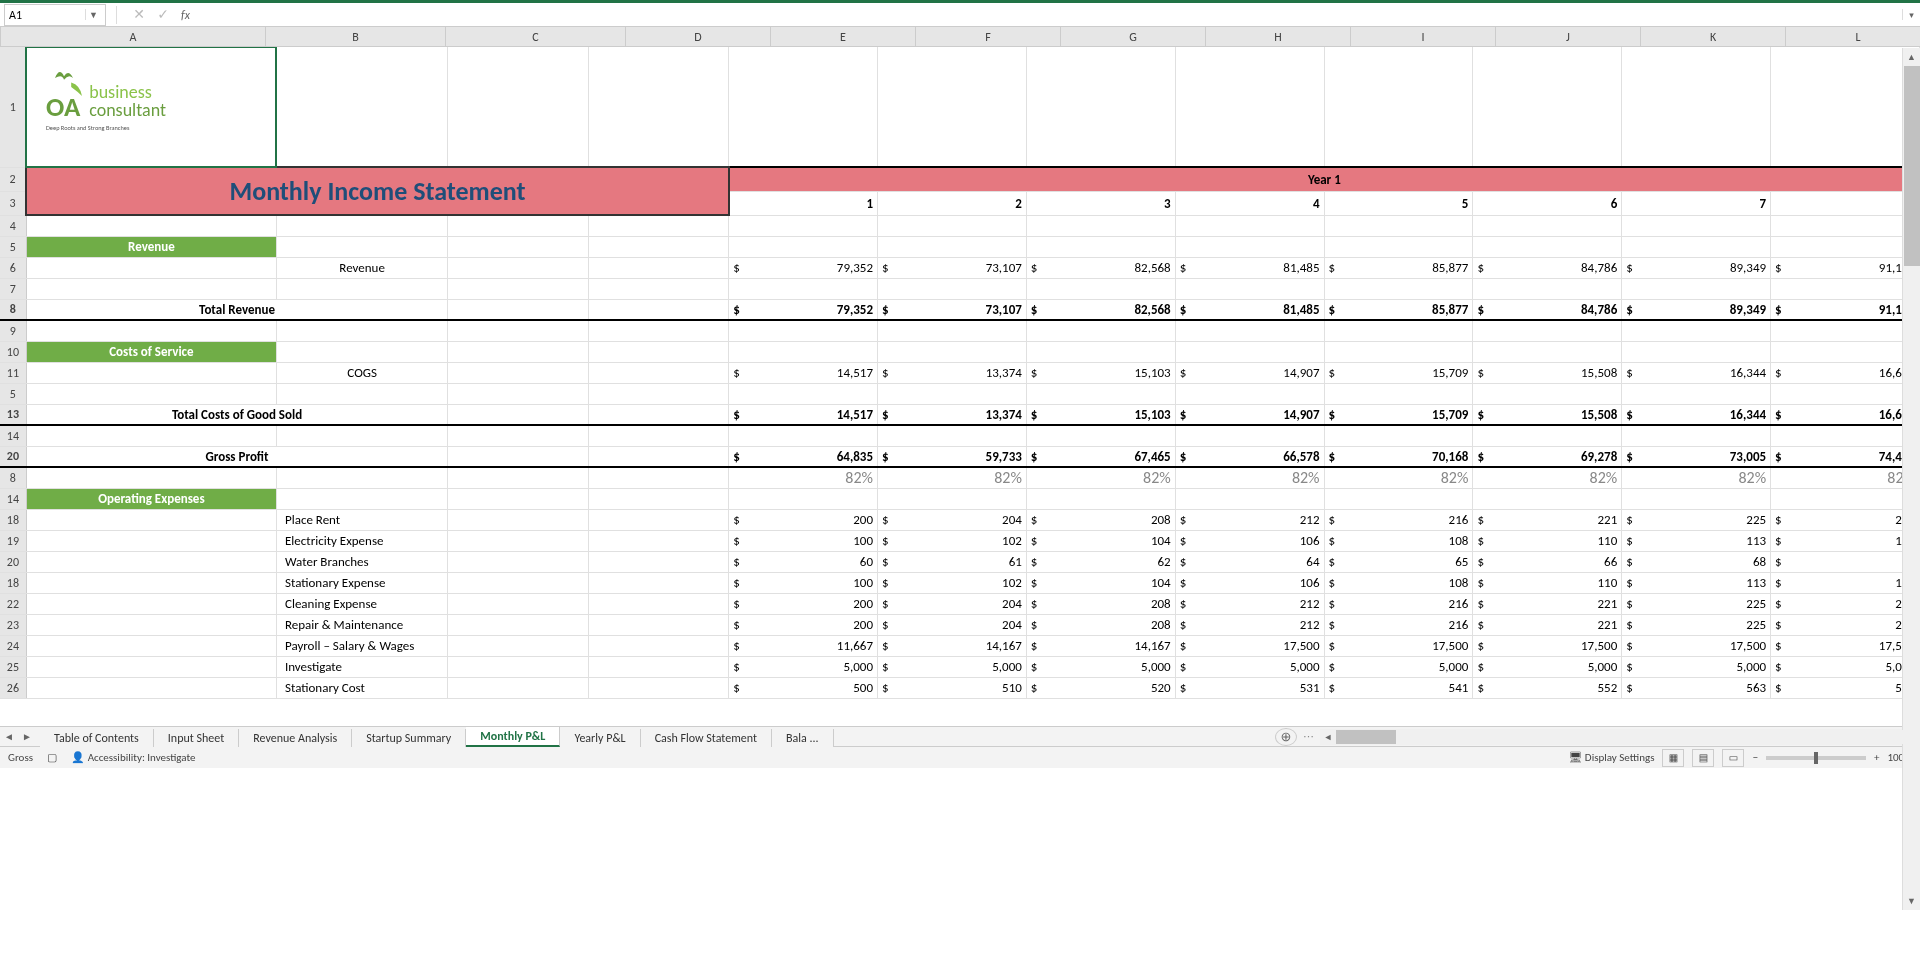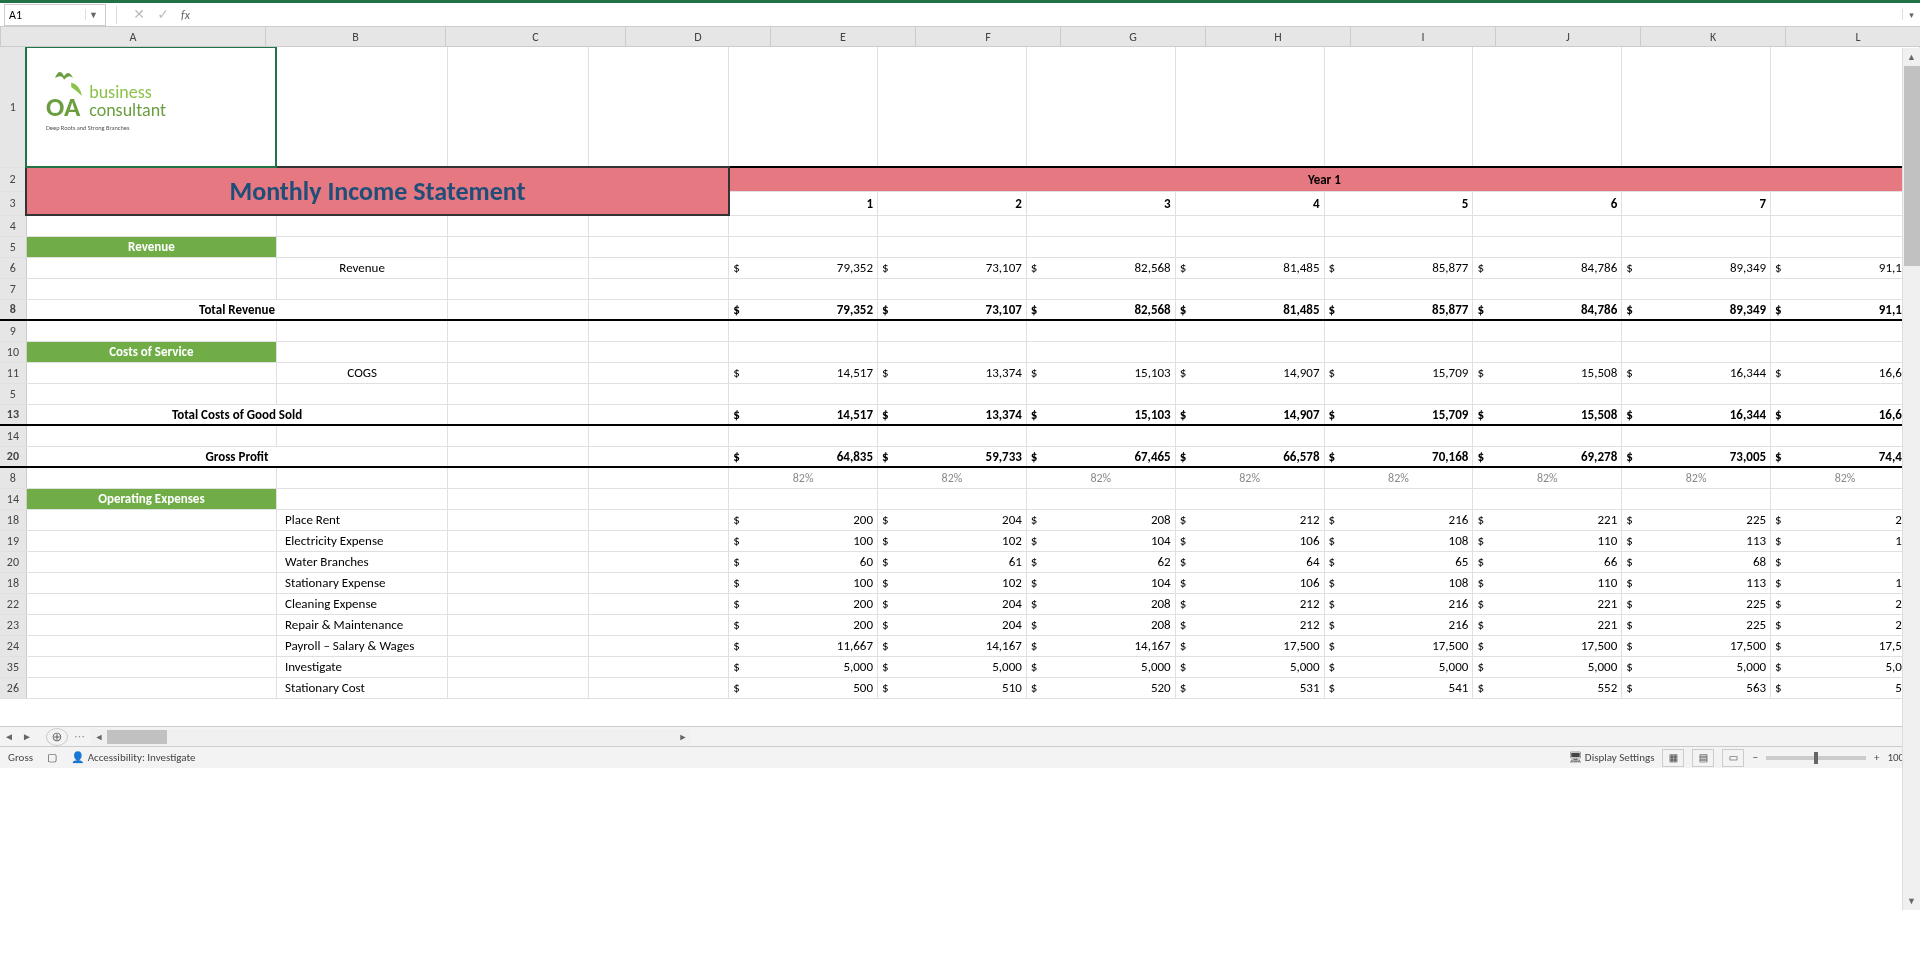--- a/index.html
+++ b/index.html
@@ -26,21 +26,21 @@
   .title-row td.titlecell { background: #e57880; color: #1f4e79; font-size: 26px; font-weight: bold; text-align: center; border: 2px solid #333; height: 48px; }
   .year-hdr { background: #e57880; font-size: 17px; font-weight: bold; text-align: center; border-top: 2px solid #000; }
   .month-hdr { font-weight: bold; text-align: right; font-size: 14px; border-bottom: 2px solid #000; }
   .section-hdr { background: #70ad47; color: #fff; font-weight: bold; text-align: center; border: 1px solid #000; }
   .row-label { text-align: center; }
   .row-label-left { text-align: left; padding-left: 8px !important; }
   .numcell { text-align: right; position: relative; }
   .numcell .ds { position: absolute; left: 4px; }
   .total-row td { font-weight: bold; border-top: 1px solid #000; border-bottom: 2px solid #000; }
   .gp-row td { font-weight: bold; border-top: 1px solid #000; border-bottom: 2px solid #000; }
-  .pct-row td { color: #888; font-size: 12px; text-align: center; }
+  .pct-row td { color: #888; font-size: 16px; text-align: right; }
   .vscroll { position: absolute; right: 0; top: 48px; width: 18px; bottom: 56px; background: #f0f0f0; border-left: 1px solid #ddd; }
   .vscroll .arrow { height: 18px; text-align: center; font-size: 9px; color: #666; background: #f0f0f0; line-height: 18px; cursor: pointer; }
   .vscroll .thumb { background: #c1c1c1; width: 16px; margin: 0 1px; height: 200px; cursor: pointer; }
   .hscroll-area { height: 20px; display: flex; align-items: center; border-top: 1px solid #ccc; background: #f3f3f3; }
   .tab-nav { width: 40px; display: flex; }
   .tab-nav span { width: 18px; text-align: center; font-size: 10px; color: #666; cursor: pointer; }
   .tabs { display: flex; flex: 1; align-items: flex-end; height: 20px; }
   .tab { padding: 2px 14px; border-right: 1px solid #ccc; background: #f3f3f3; font-size: 12px; color: #333; cursor: pointer; white-space: nowrap; }
   .tab.active { background: #fff; border-bottom: 2px solid #217346; color: #217346; font-weight: bold; }
   .tab-add { width: 22px; text-align: center; color: #666; cursor: pointer; font-size: 13px; border: 1px solid #ccc; border-radius: 50%; line-height: 16px; margin: 0 6px; }
@@ -441,21 +441,21 @@
           <td class="numcell" style="width:145px;"><span class="ds">$</span>11,667</td>
           <td class="numcell" style="width:145px;"><span class="ds">$</span>14,167</td>
           <td class="numcell" style="width:145px;"><span class="ds">$</span>14,167</td>
           <td class="numcell" style="width:145px;"><span class="ds">$</span>17,500</td>
           <td class="numcell" style="width:145px;"><span class="ds">$</span>17,500</td>
           <td class="numcell" style="width:145px;"><span class="ds">$</span>17,500</td>
           <td class="numcell" style="width:145px;"><span class="ds">$</span>17,500</td>
           <td class="numcell" style="width:145px;"><span class="ds">$</span>17,500</td>
         </tr>
         <tr>
-          <td class="rownum">35</td>
+          <td class="rownum">25</td>
           <td style="width:265px" class=""></td>
           <td style="width:180px" class="row-label-left">Investigate</td>
           <td style="width:145px" class=""></td>
           <td style="width:145px" class=""></td>
           <td class="numcell" style="width:145px;"><span class="ds">$</span>5,000</td>
           <td class="numcell" style="width:145px;"><span class="ds">$</span>5,000</td>
           <td class="numcell" style="width:145px;"><span class="ds">$</span>5,000</td>
           <td class="numcell" style="width:145px;"><span class="ds">$</span>5,000</td>
           <td class="numcell" style="width:145px;"><span class="ds">$</span>5,000</td>
           <td class="numcell" style="width:145px;"><span class="ds">$</span>5,000</td>
@@ -486,20 +486,30 @@
   <div class="thumb"></div>
   <div class="scroll-gap"></div>
   <div class="arrow" style="position:absolute;bottom:0;width:100%;">▼</div>
 </div>
 
 <div class="hscroll-area">
   <div class="tab-nav">
     <span>◄</span>
     <span>►</span>
   </div>
+  <div class="tabs" id="tabs">
+      <div class="tab">Table of Contents</div>
+      <div class="tab">Input Sheet</div>
+      <div class="tab">Revenue Analysis</div>
+      <div class="tab">Startup Summary</div>
+      <div class="tab active">Monthly P&amp;L</div>
+      <div class="tab">Yearly P&amp;L</div>
+      <div class="tab">Cash Flow Statement</div>
+      <div class="tab">Bala ...</div>
+    </div>
   <span class="tab-add">⊕</span>
   <span style="color:#888;font-size:11px;margin-right:6px;">⋯</span>
   <div class="hscroll-bar">
     <span class="arrow">◄</span>
     <div class="track">
         <div class="thumb"></div>
       </div>
     <span class="arrow">►</span>
   </div>
 </div>

